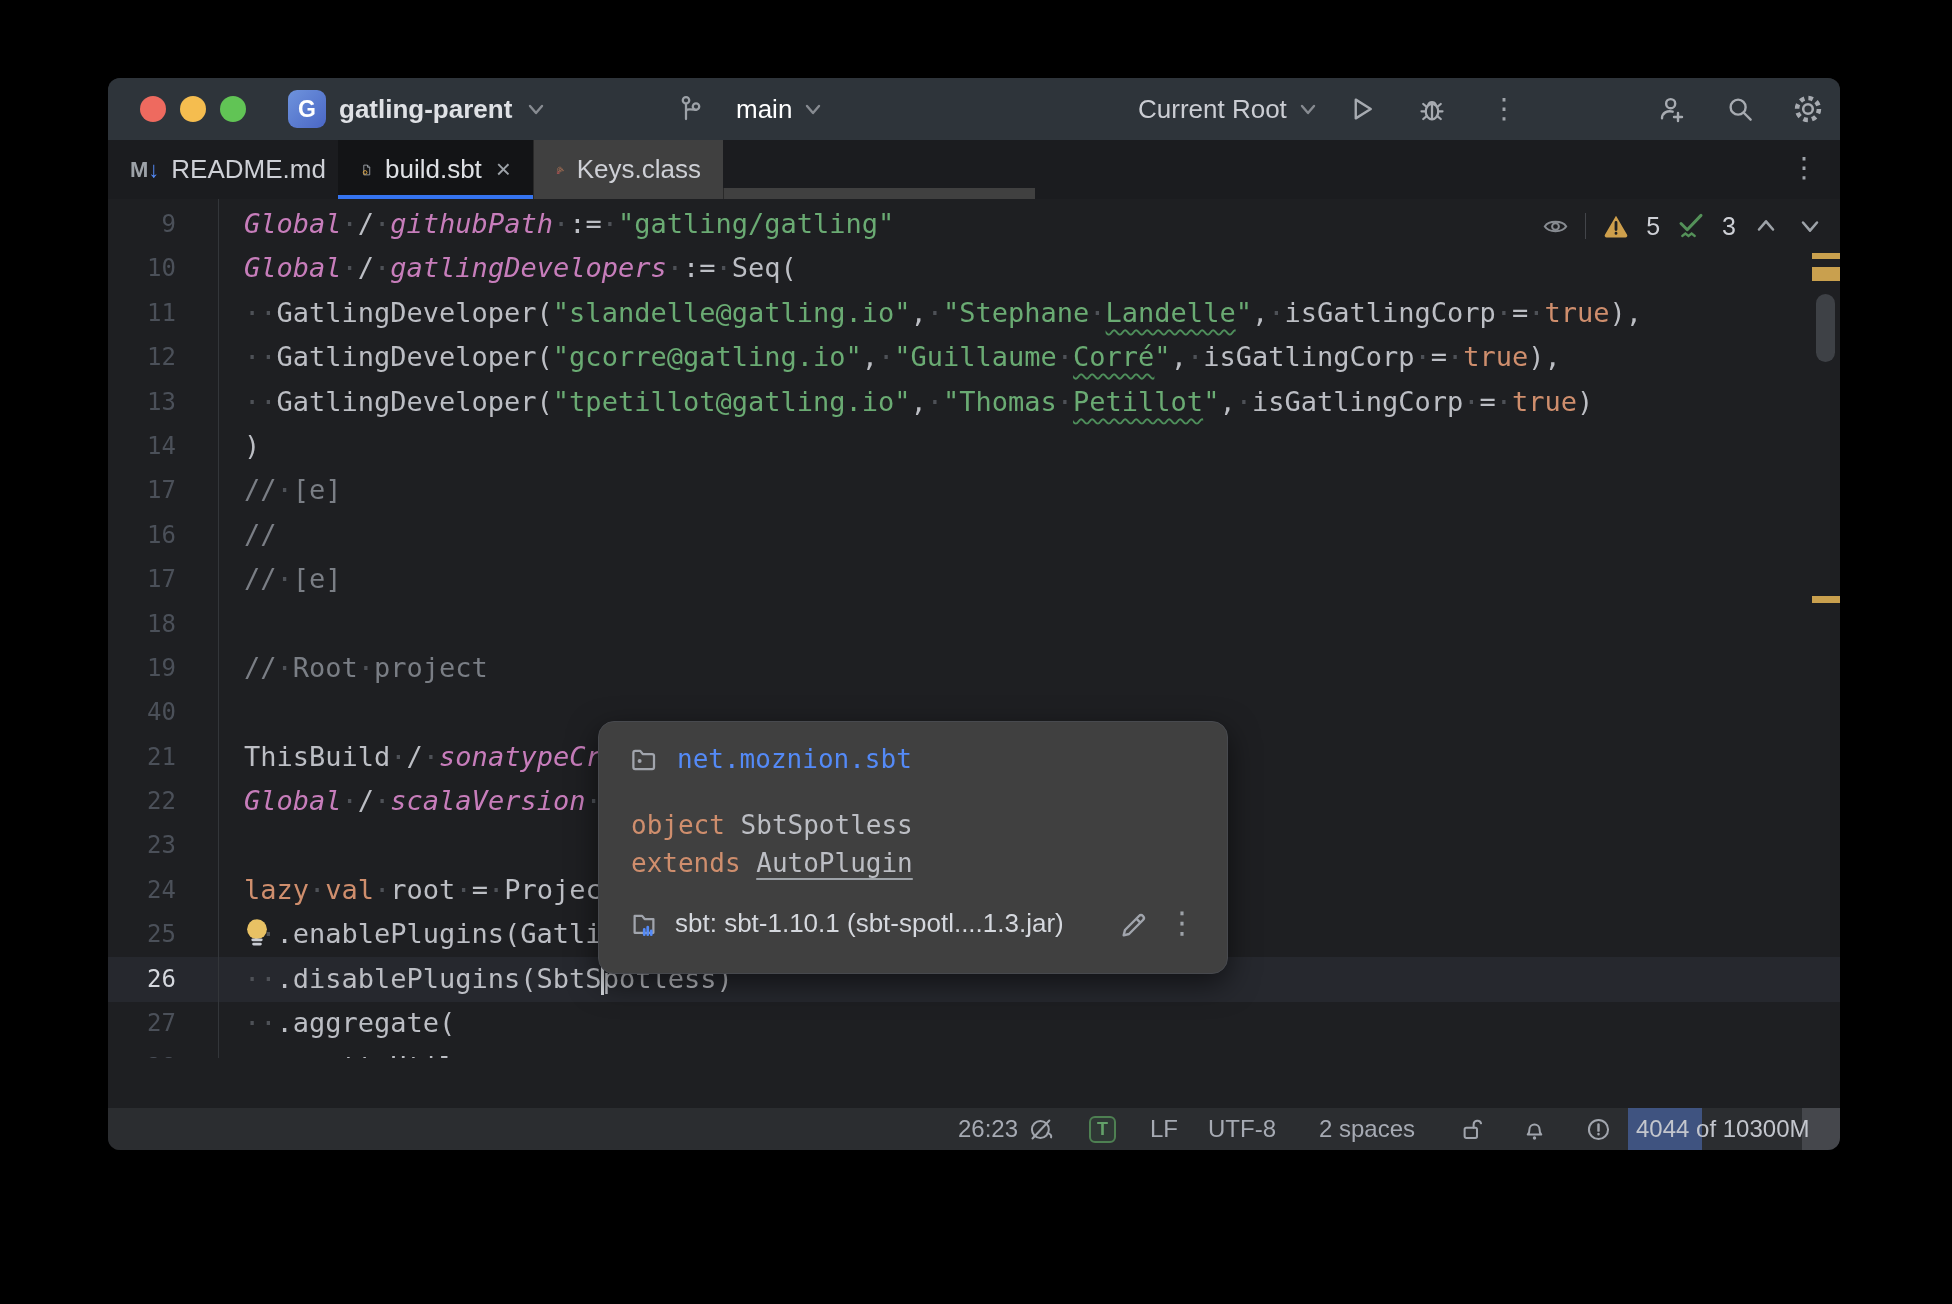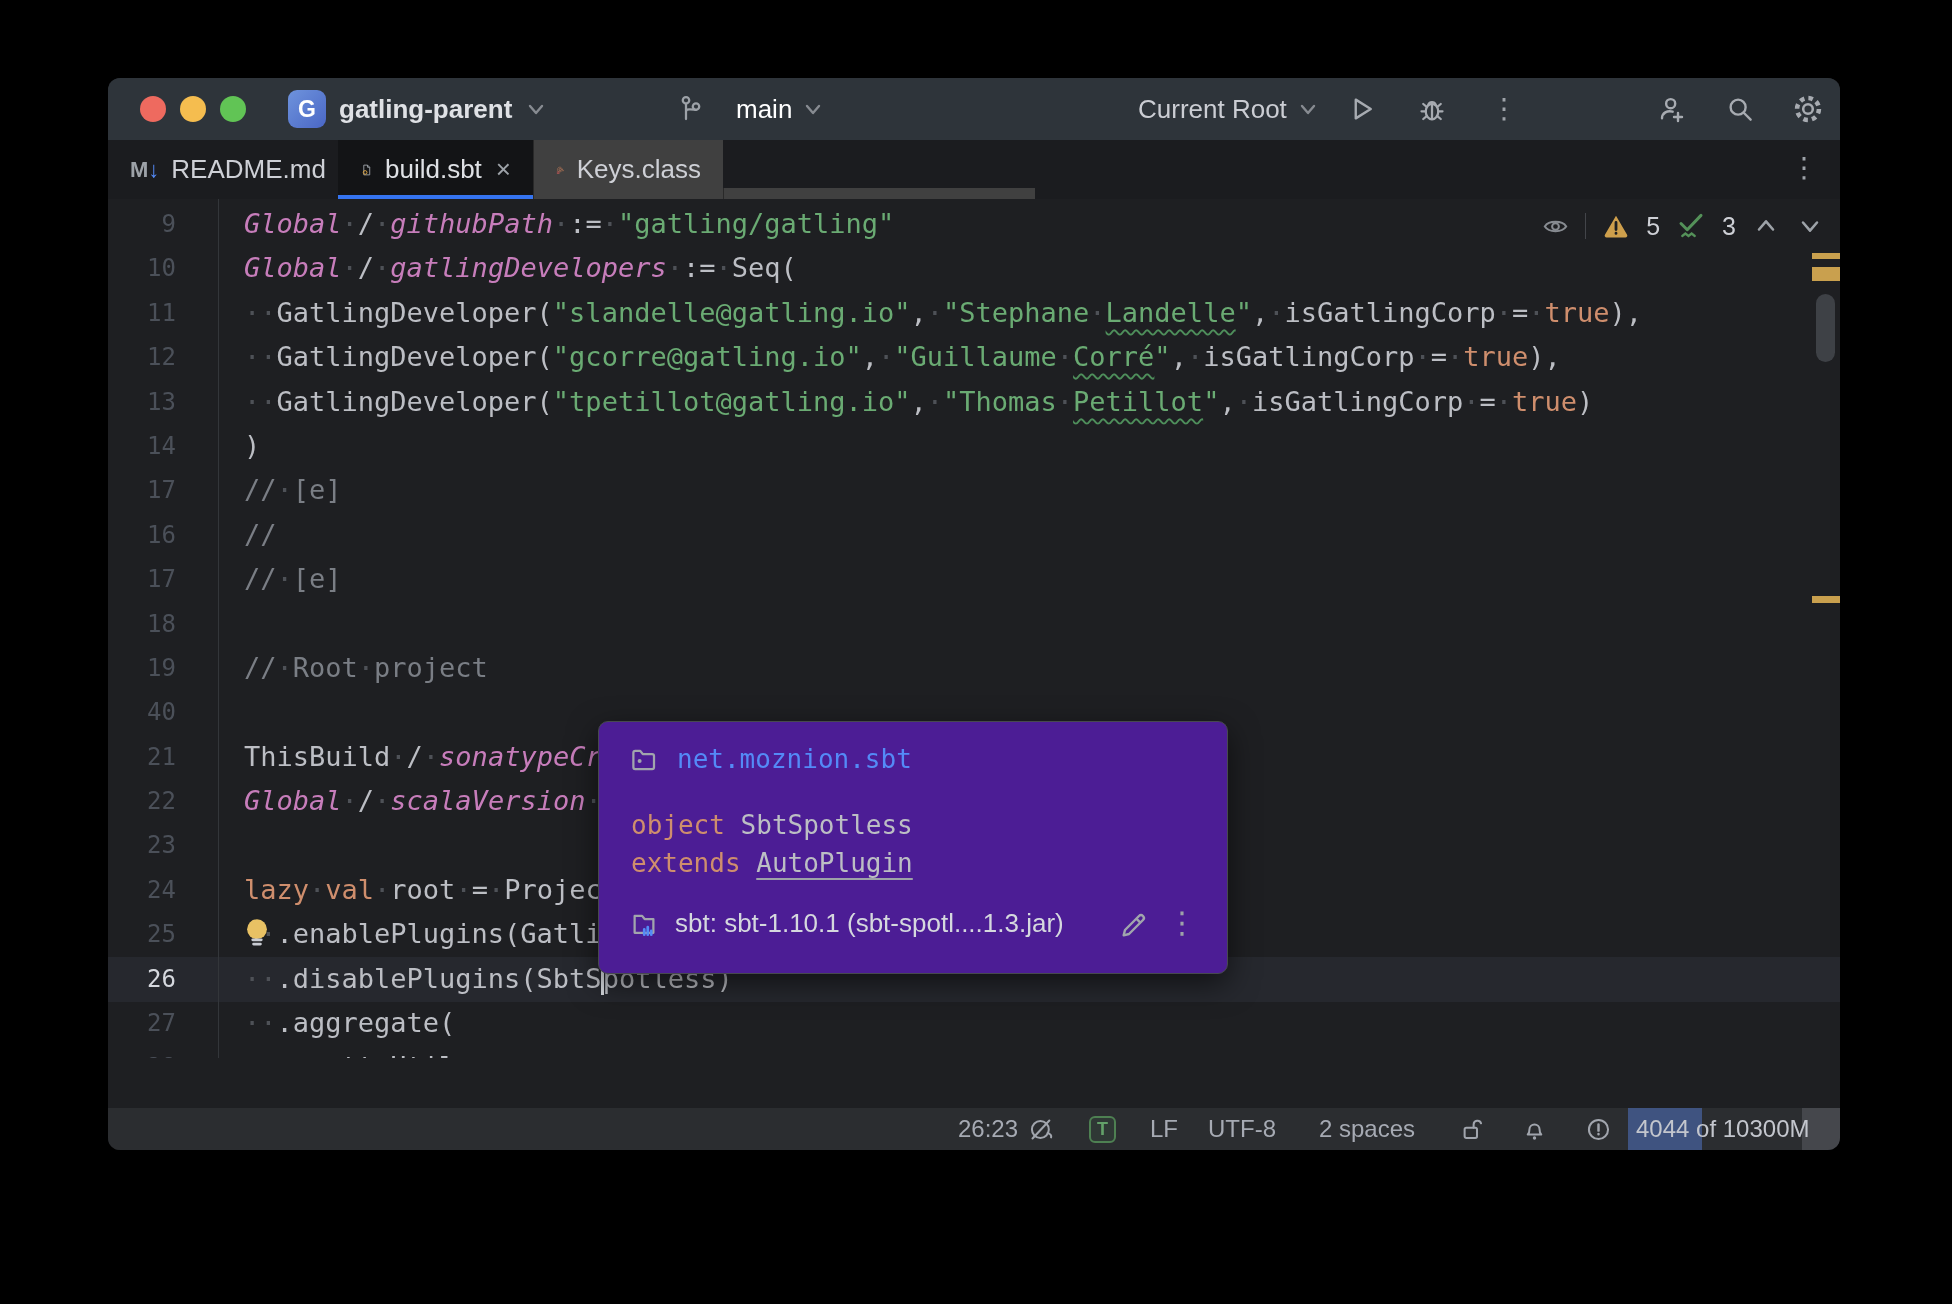--- a/index.html
+++ b/index.html
@@ -57,22 +57,22 @@
   .seg-c{color:#7A7E85;}
   .seg-w{color:#4E5157;}
   .caret{display:inline-block;width:3px;height:34px;background:#D6D9DE;vertical-align:-7px;margin:0 -1px;}
   .bulb{position:absolute;left:132px;top:716px;width:34px;height:34px;}
   .inspect{position:absolute;right:16px;top:12px;display:flex;align-items:center;gap:16px;}
   .inspect .num{color:#CED0D6;font-size:25px;}
   .vsep{width:1px;height:26px;background:#43454A;}
   .stripe-mark{position:absolute;left:1704px;width:28px;background:#C9A04E;}
   .scroll-thumb{position:absolute;left:1708px;width:19px;border-radius:10px;background:#3E4146;}
   
-  .popup{position:absolute;left:490px;top:643px;width:630px;height:253px;background:#4c1d95;
-         border:1px solid #47494E;border-radius:10px;box-shadow:0 10px 30px rgba(0,0,0,.55);z-index:50;box-sizing:border-box;}
+  .popup{position:absolute;left:490px;top:643px;width:630px;height:253px;background:#404040;
+         border:1px solid #47494E;border-radius:16px;box-shadow:0 10px 30px rgba(0,0,0,.55);z-index:50;box-sizing:border-box;}
   .pp-row1{position:absolute;left:30px;top:22px;display:flex;align-items:center;gap:18px;}
   .pp-pkg{font-family:"DejaVu Sans Mono",monospace;font-size:26px;color:#548AF7;}
   .pp-decl{position:absolute;left:32px;top:84px;font-family:"DejaVu Sans Mono",monospace;font-size:26px;line-height:38px;color:#BCBEC4;}
   .pp-kw{color:#CF8E6D;}
   .pp-super{text-decoration:underline 2px #9DA2A8;text-underline-offset:6px;}
   .pp-row4{position:absolute;left:30px;top:186px;display:flex;align-items:center;gap:16px;}
   .pp-lib{font-size:26px;color:#D5D8DE;}
   .pp-edit{position:absolute;right:78px;top:188px;}
   .pp-kebab{position:absolute;right:30px;top:186px;}
   

